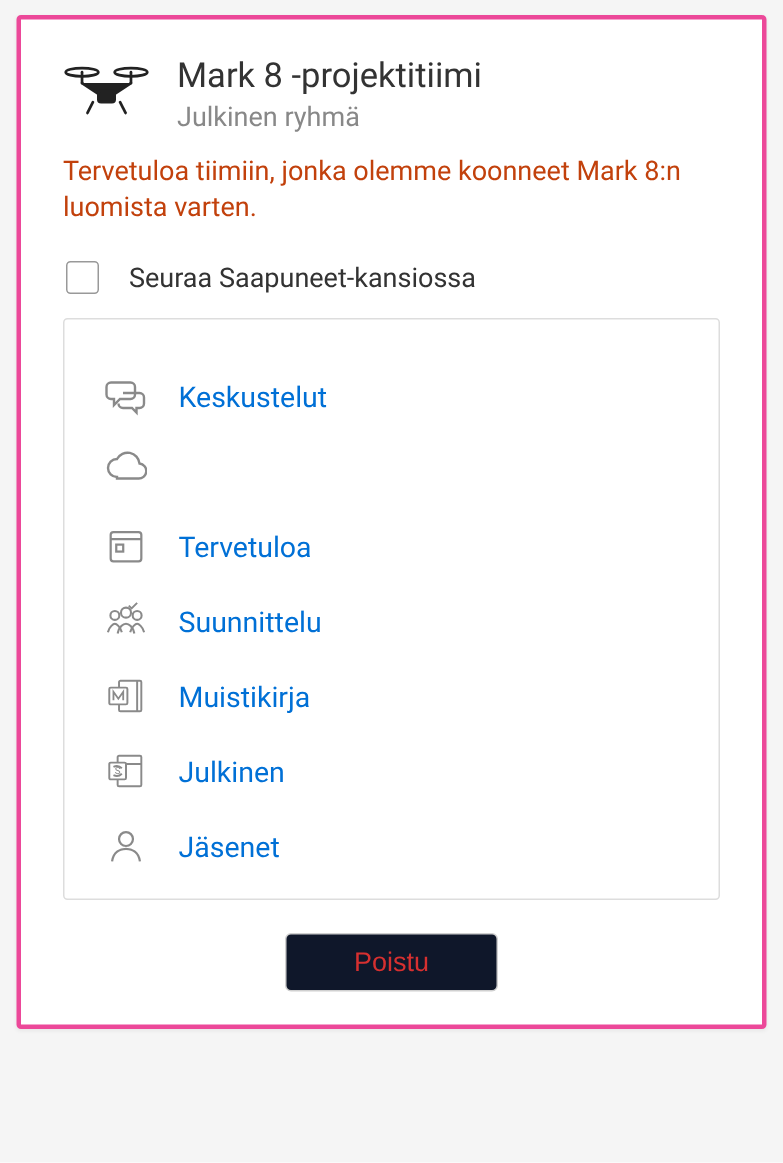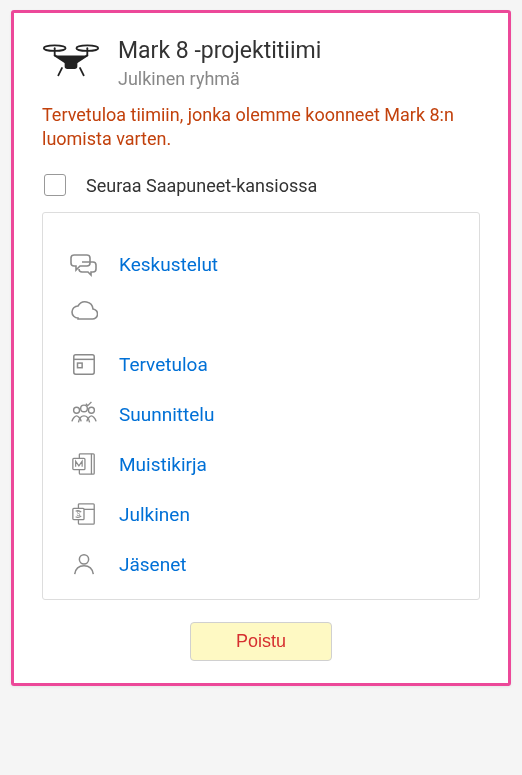--- a/index.html
+++ b/index.html
@@ -96,21 +96,21 @@
     .nav-label {
       font-size: 19px;
       color: #0070d6;
     }
     .footer {
       display: flex;
       justify-content: center;
     }
     .leave-btn {
       border: 1px solid #d0d0d0;
-      background: #fef9c3;
+      background: #0f172a;
       color: #d63030;
       font-size: 18px;
       padding: 8px 45px;
       border-radius: 4px;
       cursor: pointer;
     }
   </style>
 </head>
 <body>
 

